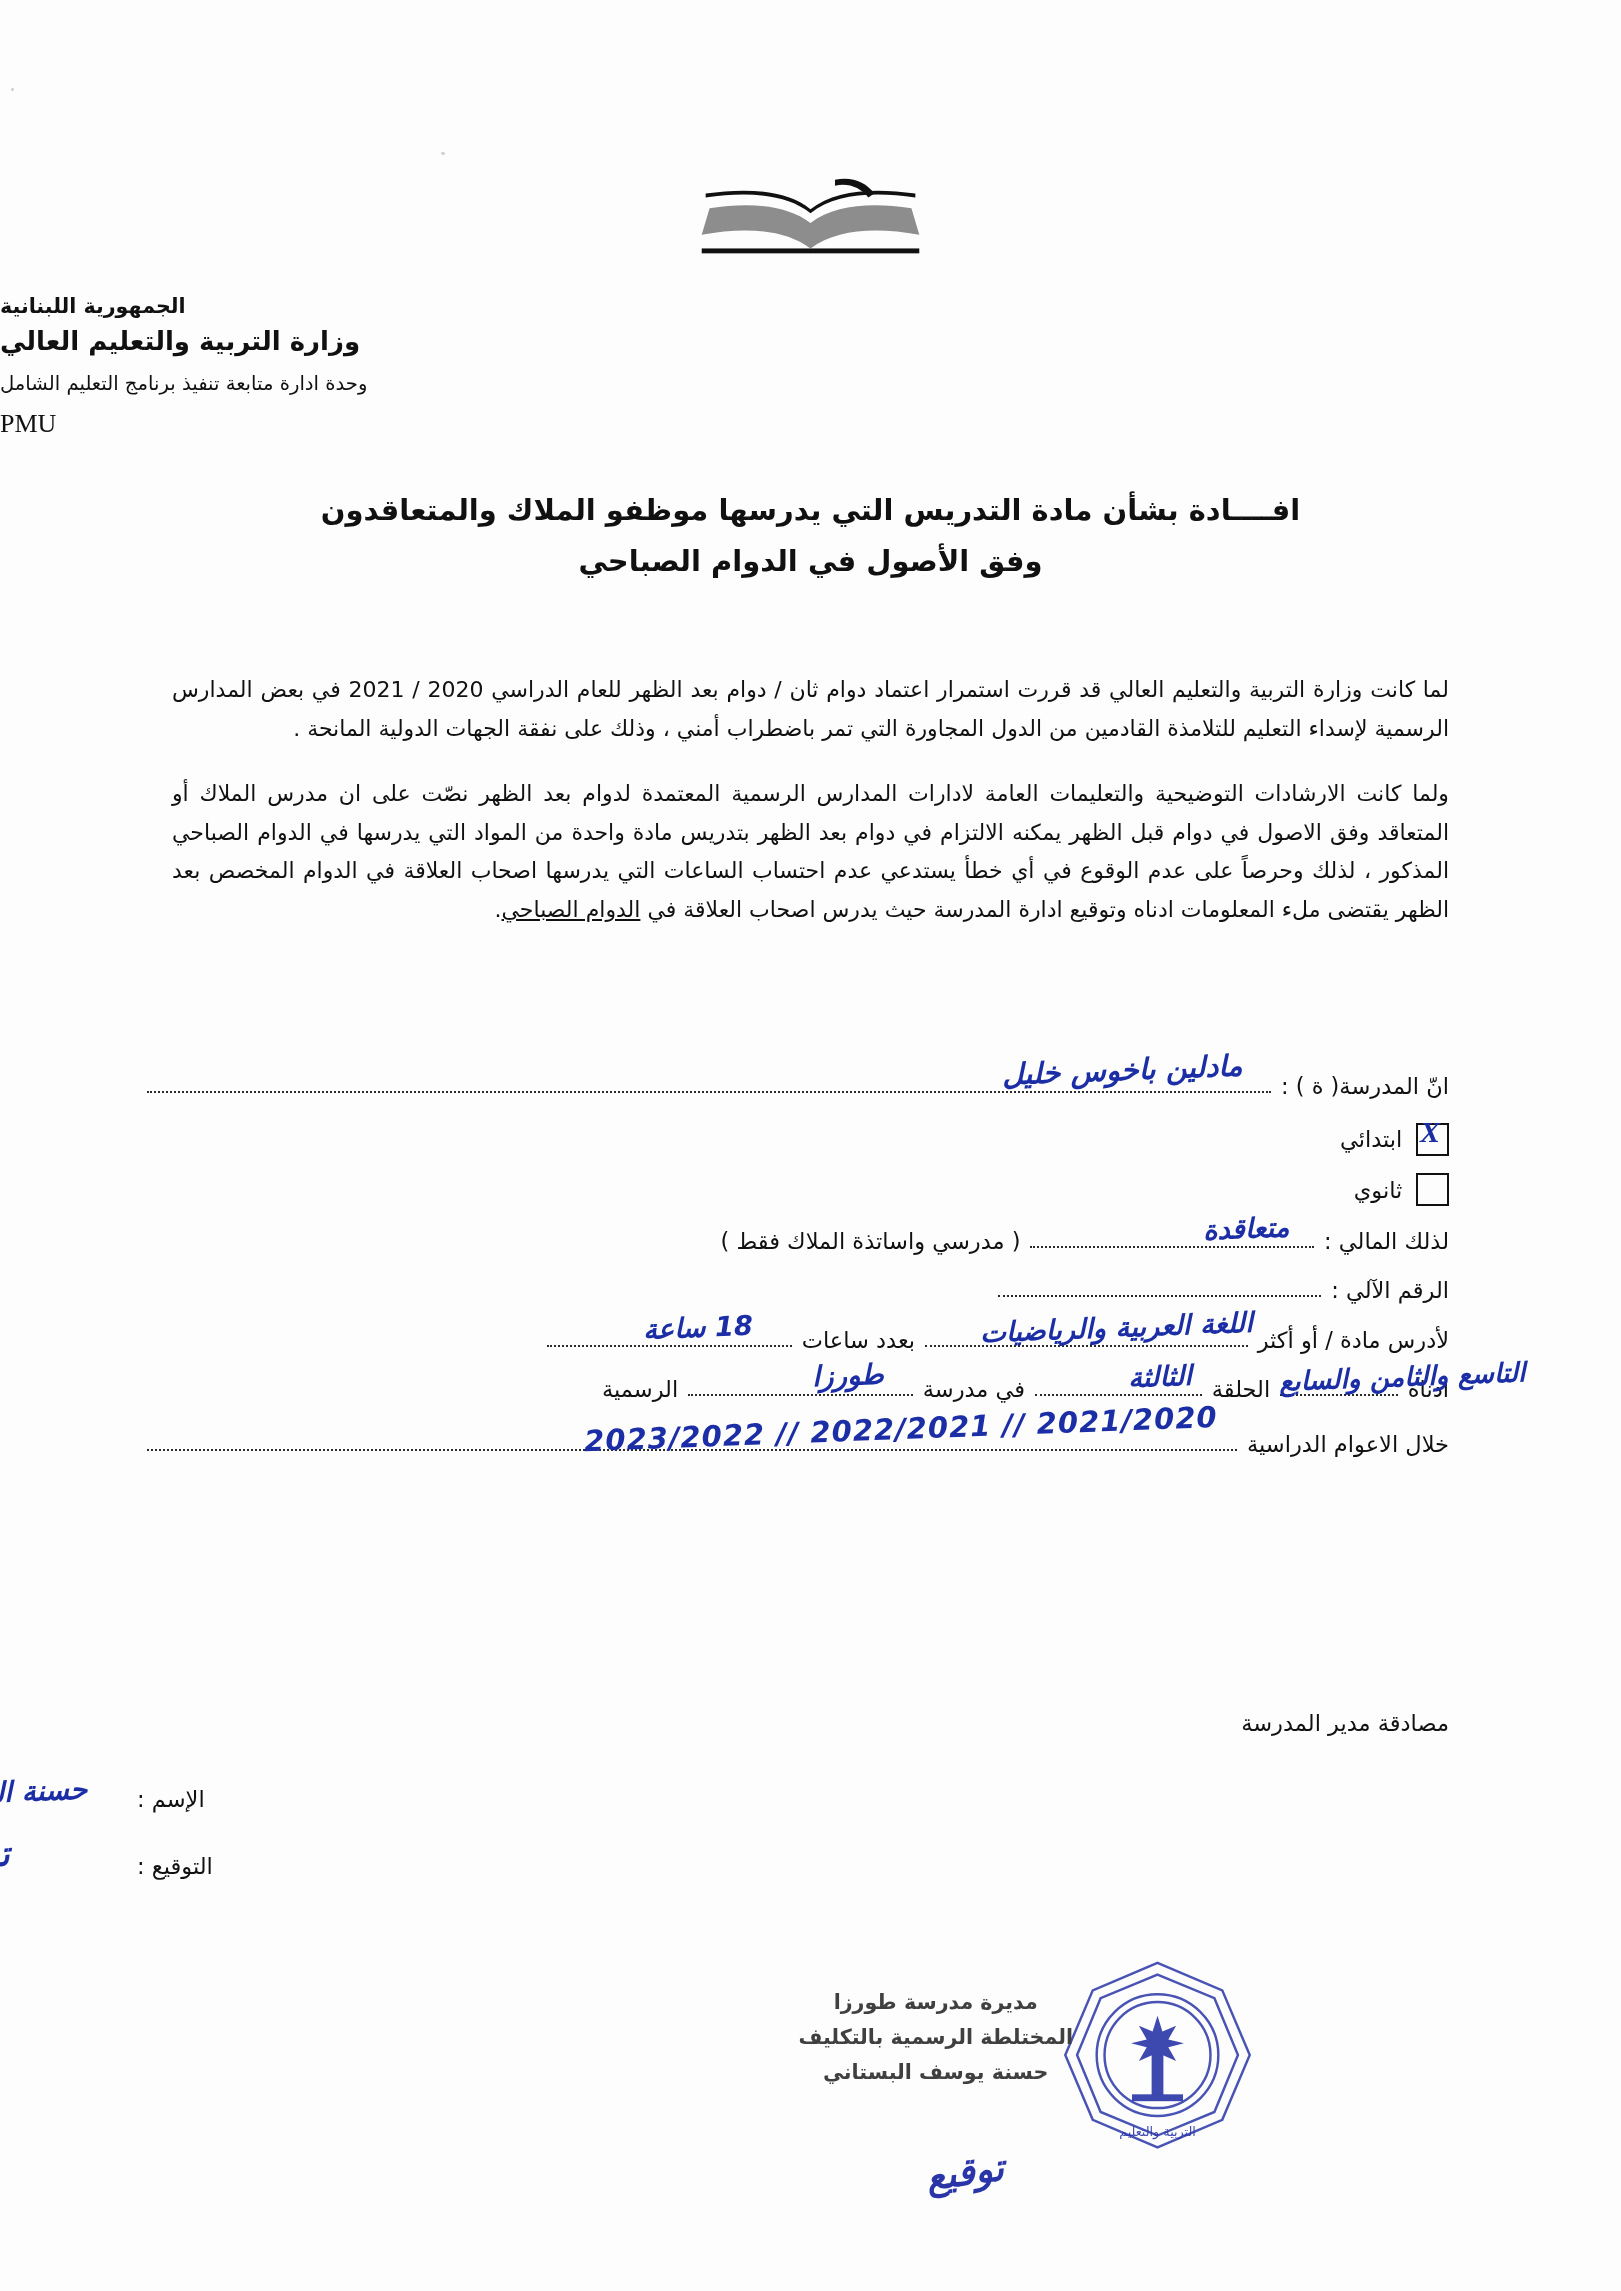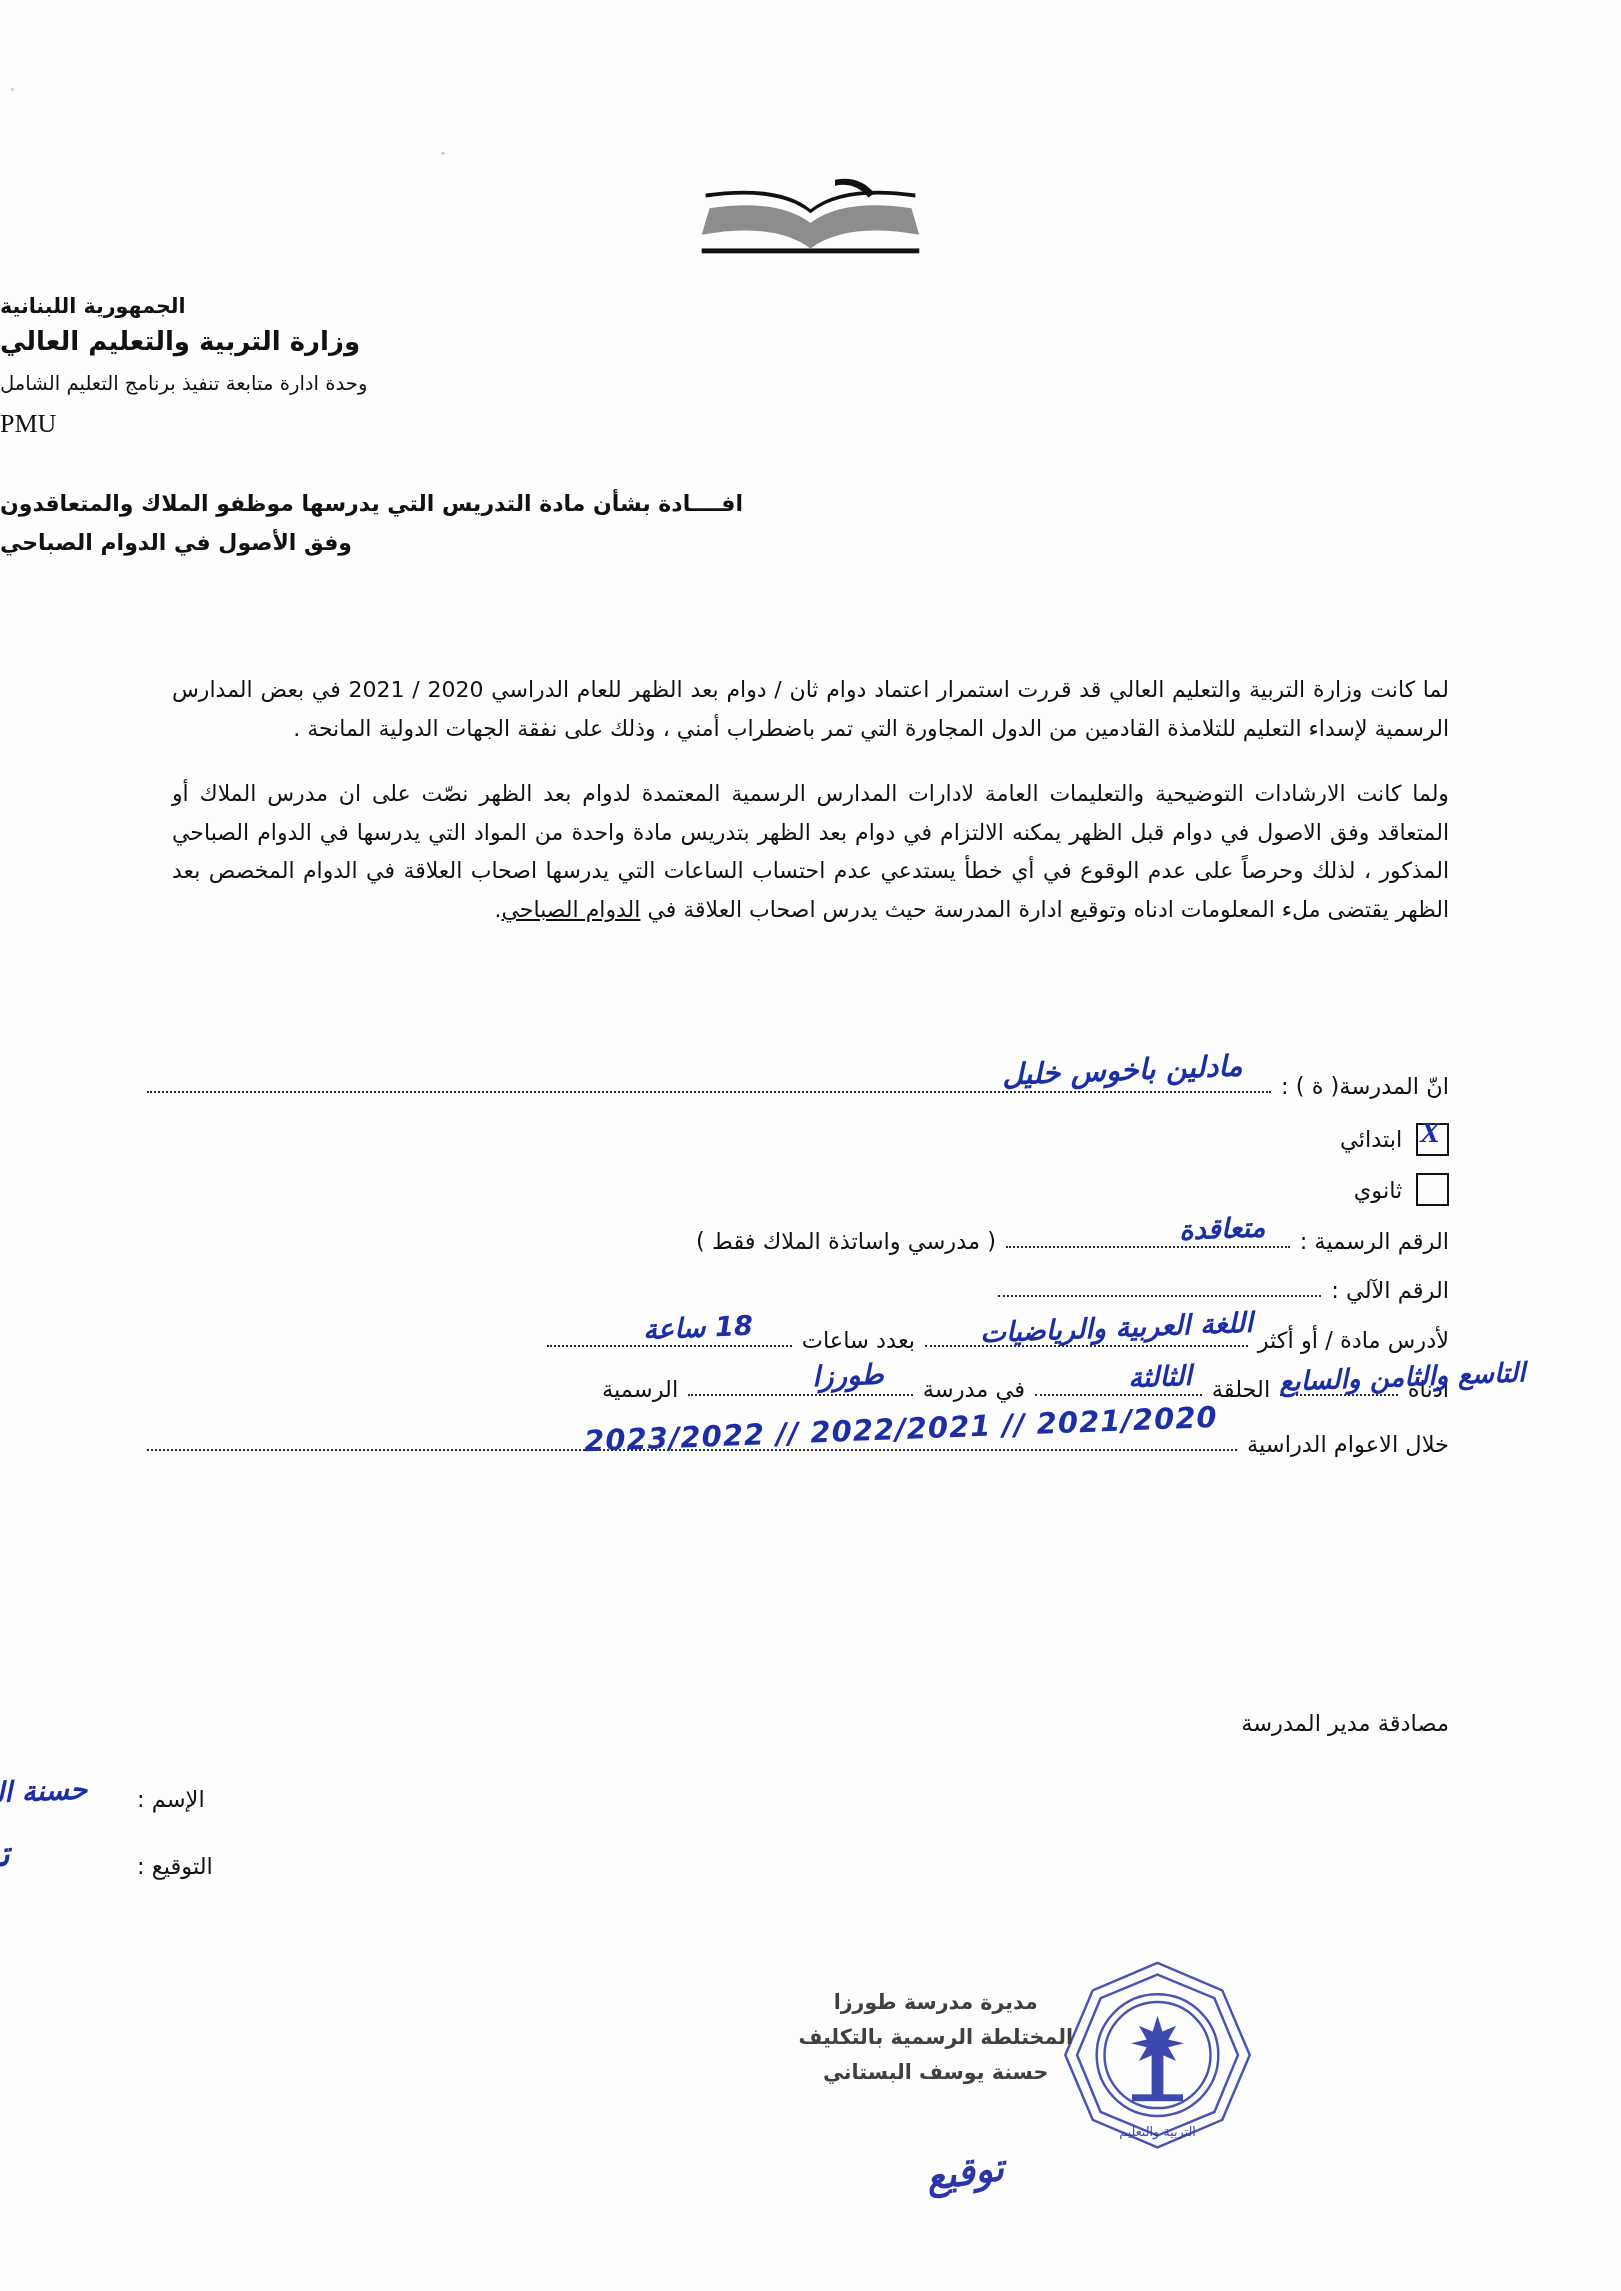--- a/index.html
+++ b/index.html
@@ -59,22 +59,22 @@
     font-size: 26px;
     margin-top: 5.9px;
     font-family: "Liberation Serif", serif;
   }
 
   
   .doc-title {
     position: absolute;
     top: 485px;
     left: 0; right: 0;
-    text-align: left;
-    font-size: 22px;
+    text-align: center;
+    font-size: 29px;
     font-weight: bold;
     line-height: 1.75;
   }
 
   
   .body-block {
     position: absolute;
     top: 671px;
     right: 172px;
     left: 172px;
@@ -258,21 +258,21 @@
         </span>
       <span>ابتدائي</span>
     </div>
 
     <div class="checkrow">
       <span class="cbox"></span>
       <span>ثانوي</span>
     </div>
 
     <div class="frow" style="margin-top:21.6px;">
-      <span class="label">الرقم الرسمية :</span>
+      <span class="label">لذلك المالي :</span>
       <span class="dots" style="flex:0 0 284px;">
         <span class="hand" style="right:24.5px; bottom:2px; font-size:27.4px;">متعاقدة</span>
       </span>
       <span class="label">( مدرسي واساتذة الملاك فقط )</span>
       <span style="flex:1"></span>
     </div>
 
     <div class="frow">
       <span class="label">الرقم الآلي :</span>
       <span class="dots" style="flex:0 0 323px;">

